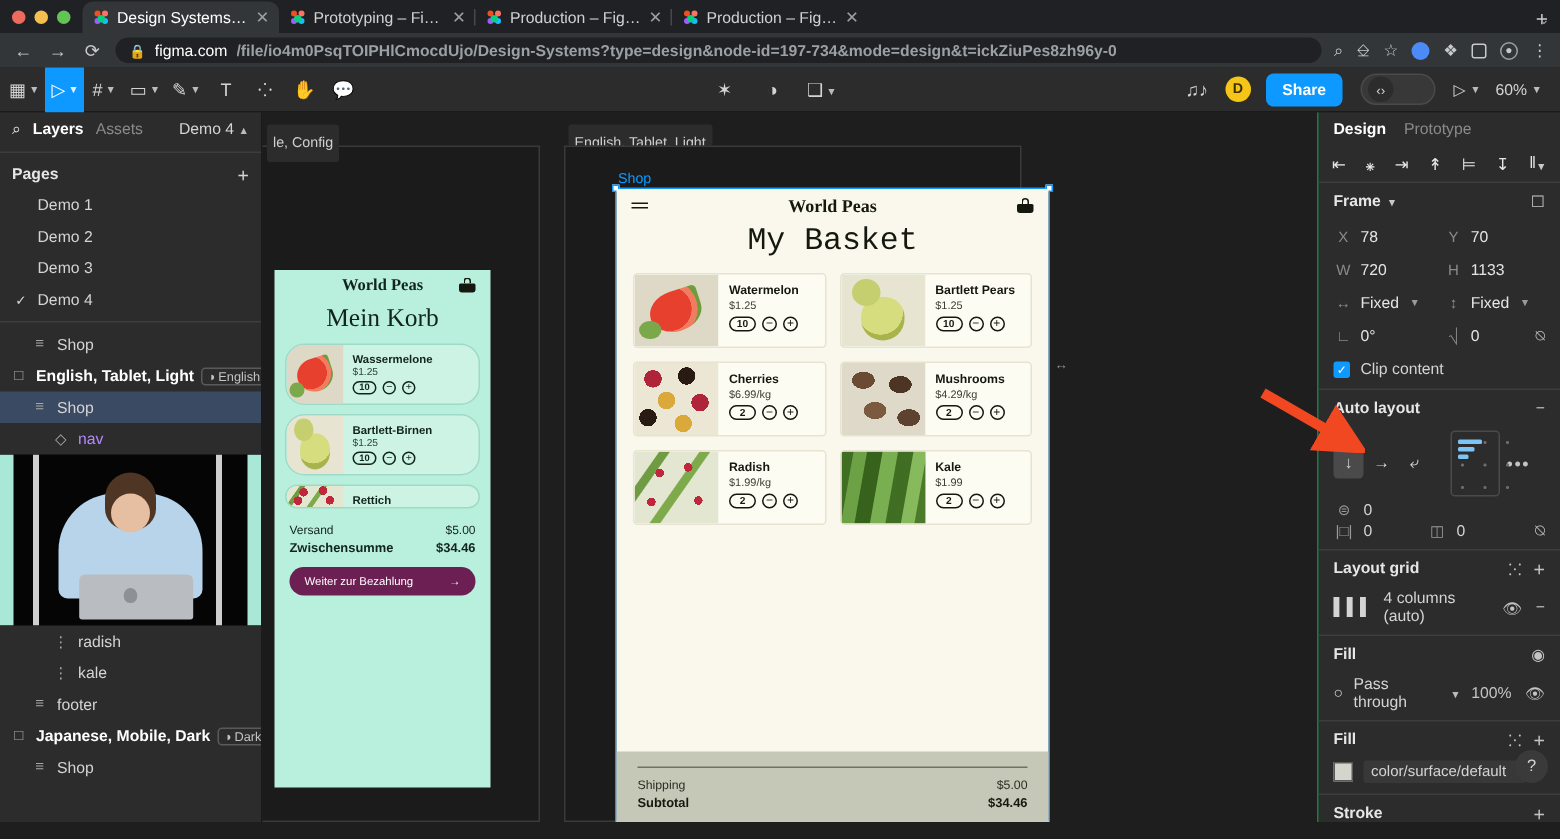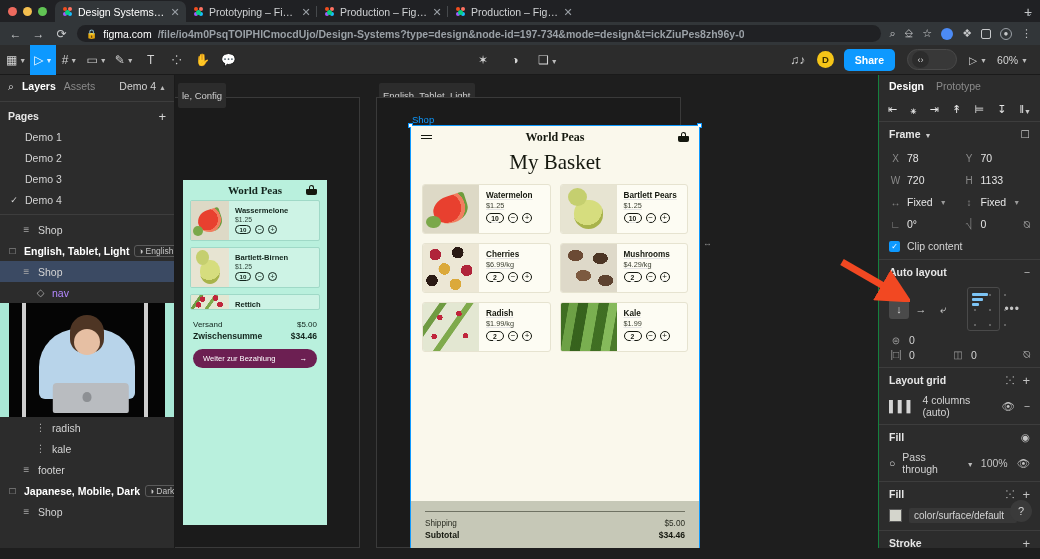--- a/index.html
+++ b/index.html
@@ -158,22 +158,22 @@
 
   
   .tablet { position:absolute; background:#faf8ec; overflow:hidden; }
   .t-top { display:flex; align-items:center; padding:0 10px; height:22px; }
   .t-title { flex:1; text-align:center; font-family:"Liberation Serif", serif; font-size:12px; color:#15180f; font-weight:700;}
   .hamb { width:11px; }
   .hamb i{display:block;height:1.2px;background:#15180f;margin:2.6px 0;}
   .basket-ico { width:11px; height:10px; position:relative; }
   .basket-ico .bd{position:absolute;bottom:0;left:0;right:0;height:6.5px;background:#15180f;border-radius:1px 1px 2px 2px;}
   .basket-ico .hd{position:absolute;top:0;left:3px;width:5px;height:4px;border:1.3px solid #15180f;border-bottom:none;border-radius:3px 3px 0 0;}
-  .t-h1 { text-align:center; font-family:Liberation Serif, serif; font-size:21px; color:#15180f; margin:2px 18px 9px; }
-  .grid { display:grid; grid-template-columns:1fr 1fr; gap:9px; padding:0 11px;text-decoration:underline; }
+  .t-h1 { text-align:center; font-family:Liberation Mono, monospace; font-size:21px; color:#15180f; margin:2px 18px 9px; }
+  .grid { display:grid; grid-template-columns:1fr 1fr; gap:9px; padding:0 11px; }
   .pcard { background:#fdfcf3; border:1px solid #e6e3d0; border-radius:3px; display:flex; overflow:hidden; height:50px;}
   .pimg { width:56px; flex:0 0 56px; position:relative; overflow:hidden; }
   .pinfo { padding:6px 0 0 7px; min-width:0;}
   .pname { font-size:8.2px; font-weight:700; color:#15180f; white-space:nowrap;}
   .pprice { font-size:7.3px; color:#3b3f31; margin-top:1px;}
   .qrow { display:flex; align-items:center; gap:4px; margin-top:3px;}
   .qty { border:1px solid #15180f; border-radius:7px; height:10px; min-width:18px; padding:0 4px;
          display:flex;align-items:center;justify-content:center;font-size:6.8px;color:#15180f;font-weight:700;}
   .qbtn { width:10px;height:10px;border:1px solid #15180f;border-radius:50%;display:flex;
           align-items:center;justify-content:center;font-size:8px;color:#15180f;line-height:1;}
@@ -181,21 +181,21 @@
   .t-foot .rule{height:1px;background:#6f7263;margin-bottom:7px;}
   .frow { display:flex; justify-content:space-between; font-size:8.2px; color:#2a2d22; margin-top:2px;}
   .frow.b { font-weight:700; color:#15180f; font-size:8.6px;}
 
   
   .mobile { position:absolute; background:#b9f0dd; overflow:hidden; }
   .m-top{display:flex;align-items:center;padding:0 10px;height:20px;}
   .m-title{flex:1;text-align:center;font-family:"Liberation Serif",serif;font-size:11px;color:#12241c;font-weight:700;}
   .m-h1{text-align:center;font-family:"Liberation Serif",serif;font-size:17px;color:#12241c;margin:2px 0 7px;}
   .mlist{padding:0 7px;display:flex;flex-direction:column;gap:6px;}
-  .mcard{background:#cdf3e5;border:1px solid #9fd9c7;border-radius:2px;display:flex;overflow:hidden;height:41px;}
+  .mcard{background:#cdf3e5;border:1px solid #9fd9c7;border-radius:13px;display:flex;overflow:hidden;height:41px;}
   .mimg{width:38px;flex:0 0 38px;position:relative;overflow:hidden;}
   .minfo{padding:5px 0 0 6px;}
   .mname{font-size:7.6px;font-weight:700;color:#12241c;white-space:nowrap;}
   .mprice{font-size:6.8px;color:#2d4338;margin-top:1px;}
   .mqty{border:1px solid #12241c;border-radius:6px;height:9px;min-width:16px;padding:0 3px;display:flex;
         align-items:center;justify-content:center;font-size:6.2px;font-weight:700;color:#12241c;}
   .mqbtn{width:9px;height:9px;border:1px solid #12241c;border-radius:50%;display:flex;align-items:center;
          justify-content:center;font-size:7px;color:#12241c;line-height:1;}
   .m-sum{padding:8px 10px 0;}
   .m-srow{display:flex;justify-content:space-between;font-size:8px;color:#12241c;margin-top:2px;}
@@ -539,20 +539,21 @@
 
       <div class="mobile" style="left:8px; top:105px; width:144px; height:345px;">
         <div class="m-top">
           <span style="width:11px"></span>
           <span class="m-title">World Peas</span>
           <span class="basket-ico">
               <i class="bd"></i>
               <i class="hd"></i>
             </span>
         </div>
+        <div class="m-h1">Mein Korb</div>
         <div class="mlist" id="mobile-list">
             <div class="mcard">
               <span class="mimg">
                 <span class="ph melon"></span>
               </span>
               <span class="minfo">
                 <span class="mname" style="display:block">Wassermelone</span>
                 <span class="mprice" style="display:block">$1.25</span>
                 <span class="qrow" style="margin-top:2px">
                   <span class="mqty">10</span>

